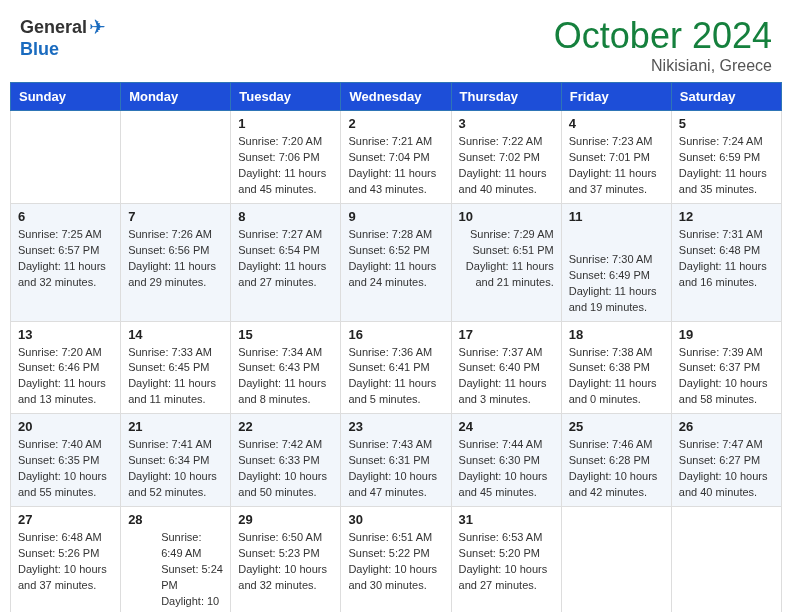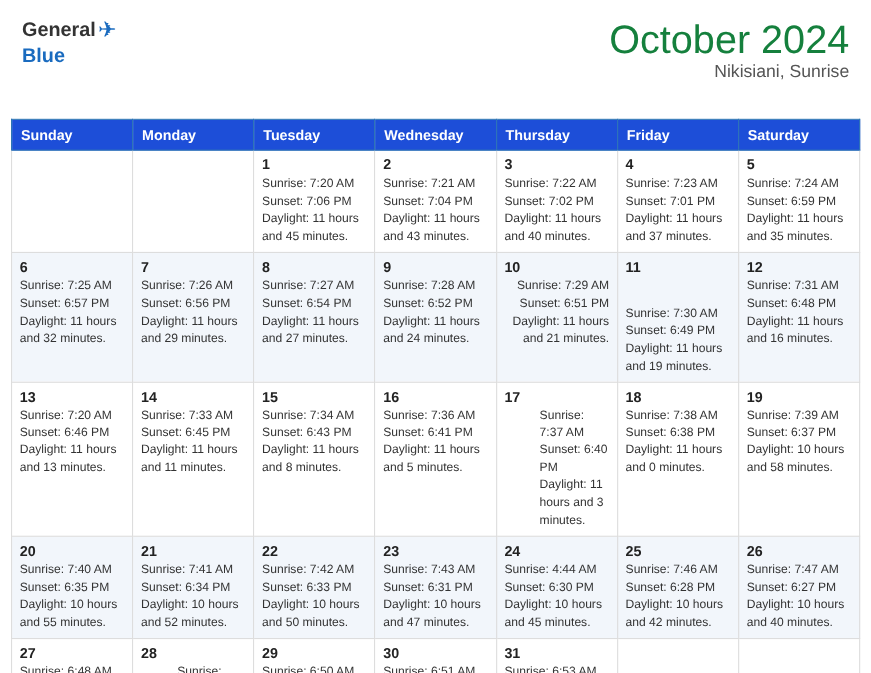--- a/index.html
+++ b/index.html
@@ -7,21 +7,21 @@
       font-family: Arial, sans-serif;
       background: #fff;
       width: 792px;
       min-height: 612px;
       padding: 10px;
     }
     .header {
       display: flex;
       justify-content: space-between;
       align-items: flex-start;
-      margin-bottom: 28px;
+      margin-bottom: 2px;
       padding: 5px 10px;
     }
     .logo {
       display: flex;
       flex-direction: column;
       align-items: flex-start;
     }
     .logo-text {
       display: flex;
       align-items: center;
@@ -105,21 +105,21 @@
 <div class="header">
   <div class="logo">
     <div class="logo-text">
       <span class="logo-general">General</span>
       <span class="logo-bird">✈</span>
     </div>
     <span class="logo-blue">Blue</span>
   </div>
   <div class="title-area">
     <div class="month-title">October 2024</div>
-    <div class="location">Nikisiani, Sunrise</div>
+    <div class="location">Nikisiani, Greece</div>
   </div>
 </div>
 
 <table class="calendar">
   <thead>
     <tr>
     <th>Sunday</th>
         <th>Monday</th>
         <th>Tuesday</th>
         <th>Wednesday</th>
@@ -227,21 +227,21 @@
 Daylight: 11 hours and 8 minutes.</div>
         </td>
         <td>
           <div class="day-number">16</div>
           <div class="day-info" style="white-space: pre-line;">Sunrise: 7:36 AM
 Sunset: 6:41 PM
 Daylight: 11 hours and 5 minutes.</div>
         </td>
         <td>
           <div class="day-number">17</div>
-          <div class="day-info" style="white-space: pre-line; margin-left: 32px;">Sunrise: 7:37 AM
+          <div class="day-info" style="white-space: pre-line;">Sunrise: 7:37 AM
 Sunset: 6:40 PM
 Daylight: 11 hours and 3 minutes.</div>
         </td>
         <td>
           <div class="day-number">18</div>
           <div class="day-info" style="white-space: pre-line;">Sunrise: 7:38 AM
 Sunset: 6:38 PM
 Daylight: 11 hours and 0 minutes.</div>
         </td>
         <td>
@@ -271,21 +271,21 @@
 Daylight: 10 hours and 50 minutes.</div>
         </td>
         <td>
           <div class="day-number">23</div>
           <div class="day-info" style="white-space: pre-line;">Sunrise: 7:43 AM
 Sunset: 6:31 PM
 Daylight: 10 hours and 47 minutes.</div>
         </td>
         <td>
           <div class="day-number">24</div>
-          <div class="day-info" style="white-space: pre-line;">Sunrise: 4:44 AM
+          <div class="day-info" style="white-space: pre-line;">Sunrise: 7:44 AM
 Sunset: 6:30 PM
 Daylight: 10 hours and 45 minutes.</div>
         </td>
         <td>
           <div class="day-number">25</div>
           <div class="day-info" style="white-space: pre-line;">Sunrise: 7:46 AM
 Sunset: 6:28 PM
 Daylight: 10 hours and 42 minutes.</div>
         </td>
         <td>

